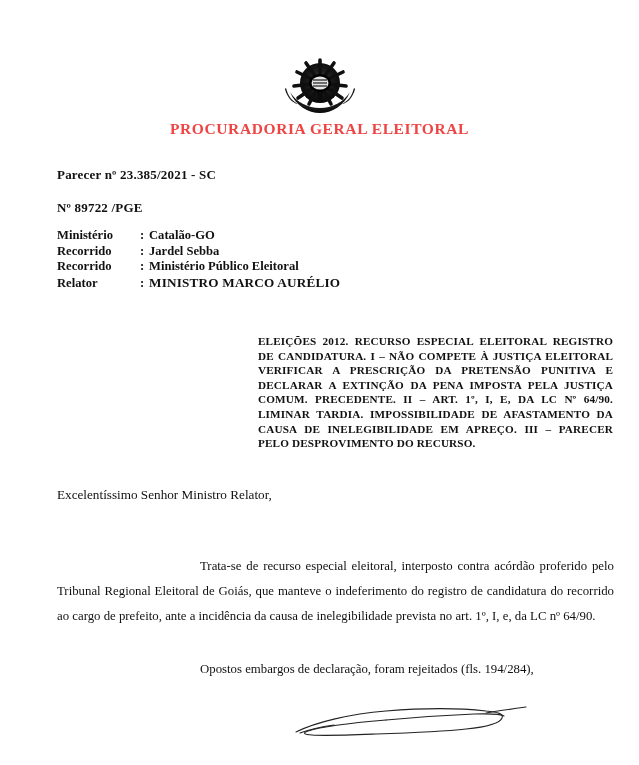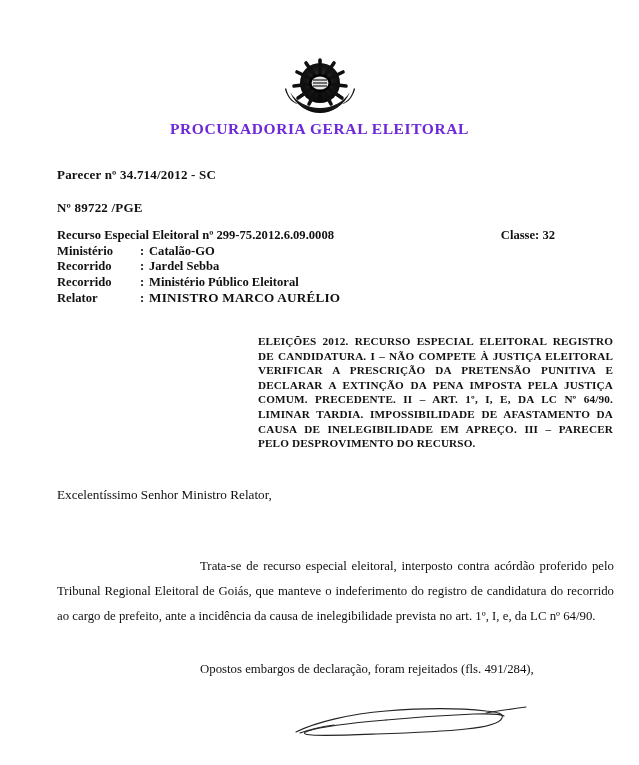--- a/index.html
+++ b/index.html
@@ -35,21 +35,21 @@
     height: 58px;
     margin: 0 auto;
     display: block;
     filter: contrast(115%);
   }
   .org-title {
     margin-top: 4px;
     font-size: 15.5px;
     font-weight: bold;
     letter-spacing: 0.6px;
-    color: #6d28d9;
+    color: #ef4444;
     font-family: "Liberation Serif", "DejaVu Serif", serif;
   }
 
   
   .parecer-line {
     position: absolute;
     left: 57px;
     font-size: 13px;
     font-weight: bold;
     letter-spacing: 0.2px;
@@ -192,30 +192,26 @@
         <line x1="31" y1="25" x2="45" y2="25"></line>
         <line x1="31" y1="28" x2="45" y2="28"></line>
       </g>
 
       <path d="M35 34 L41 34 L40 44 L36 44 Z" fill="#1a1a1a"></path>
     </svg>
 
     <div class="org-title">PROCURADORIA GERAL ELEITORAL</div>
   </div>
 
-  <div class="parecer-line" id="parecer-num">Parecer nº 34.714/2012 - SC</div>
+  <div class="parecer-line" id="parecer-num">Parecer nº 23.385/2021 - SC</div>
 
   <div class="parecer-line" id="pge-num">Nº 89722 /PGE</div>
 
   <div class="case-block">
 
-    <div class="case-first-row">
-      <span class="recurso">Recurso Especial Eleitoral nº 299-75.2012.6.09.0008</span>
-      <span class="classe">Classe: 32</span>
-    </div>
 
     <div class="case-row">
       <span class="lbl">Ministério</span>
       <span class="sep">:</span>
       <span class="val">Catalão-GO</span>
     </div>
 
     <div class="case-row">
       <span class="lbl">Recorrido</span>
       <span class="sep">:</span>
@@ -234,21 +230,21 @@
       <span class="val val-caps">MINISTRO MARCO AURÉLIO</span>
     </div>
   </div>
 
   <div class="ementa">ELEIÇÕES 2012. RECURSO ESPECIAL ELEITORAL REGISTRO DE CANDIDATURA. I – NÃO COMPETE À JUSTIÇA ELEITORAL  VERIFICAR A PRESCRIÇÃO DA PRETENSÃO PUNITIVA E DECLARAR A EXTINÇÃO DA PENA IMPOSTA PELA JUSTIÇA COMUM. PRECEDENTE. II – ART. 1º, I, E, DA LC Nº 64/90. LIMINAR TARDIA. IMPOSSIBILIDADE DE AFASTAMENTO DA CAUSA DE INELEGIBILIDADE EM APREÇO. III – PARECER PELO DESPROVIMENTO DO RECURSO.</div>
 
   <div class="salutation">Excelentíssimo Senhor Ministro Relator,</div>
 
   <div class="body-par" id="par-1">Trata-se de recurso especial eleitoral, interposto contra acórdão proferido pelo Tribunal Regional Eleitoral de Goiás, que manteve o indeferimento do registro de candidatura do recorrido ao cargo de prefeito, ante a incidência da causa de inelegibilidade prevista no art. 1º, I, e, da LC nº 64/90.</div>
 
-  <div class="body-par" id="par-2">Opostos embargos de declaração, foram rejeitados (fls. 491/284),</div>
+  <div class="body-par" id="par-2">Opostos embargos de declaração, foram rejeitados (fls. 194/284),</div>
 
   <div class="signature">
     <svg width="240" height="52" viewBox="0 0 240 52" aria-hidden="true">
       <g fill="none" stroke="#232323" stroke-width="1.1" stroke-linecap="round">
         <path d="M6 30 C26 20 60 12 96 9 C132 6 170 6 196 9 C208 10 214 12 212 16
                  C210 21 196 25 176 27 C150 30 118 31 86 32 C60 33 36 34 22 33
                  C14 32.5 12 31 18 29 C30 25 60 21 96 18"></path>
         <path d="M96 18 C128 15 160 13 184 12 C202 11.5 212 12.5 214 14"></path>
         <path d="M196 11 C208 9 222 7 236 5"></path>
         <path d="M10 31 C18 28 30 25 44 23"></path>

